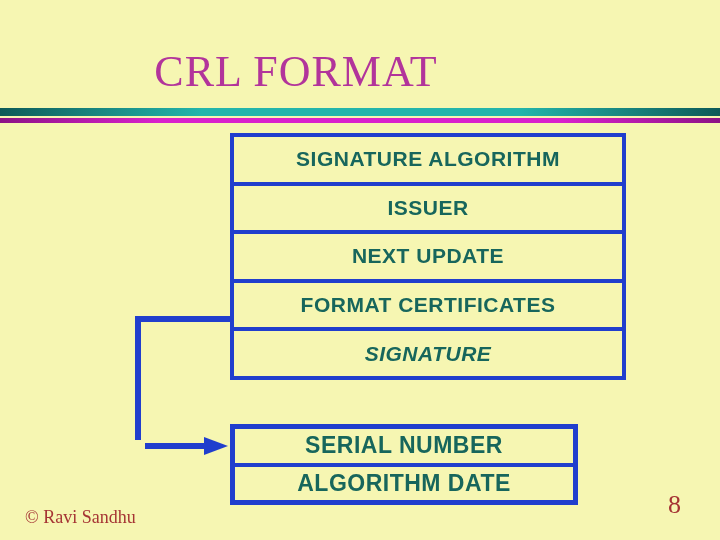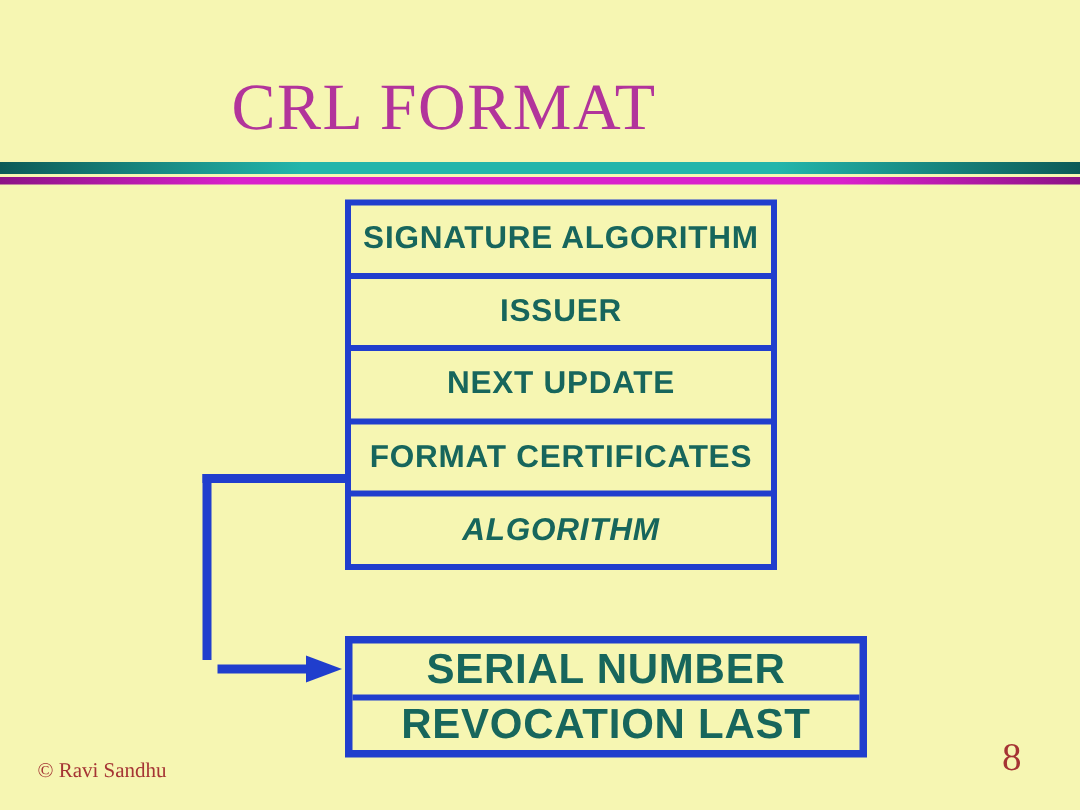--- a/index.html
+++ b/index.html
@@ -49,21 +49,21 @@
     left: 0;
     width: 720px;
     height: 5px;
     background: linear-gradient(to right, #8c1286, #d921cc 22%, #d921cc 78%, #8c1286);
   }
 
   .main-box {
     position: absolute;
     left: 230px;
     top: 133px;
-    width: 288px;
+    width: 396px;
     height: 247px;
     border: 4px solid var(--box-border);
     display: flex;
     flex-direction: column;
   }
   .main-box .field-row {
     flex: 1;
     display: flex;
     align-items: center;
     justify-content: center;
@@ -87,21 +87,21 @@
     border: 5px solid var(--box-border);
     display: flex;
     flex-direction: column;
   }
   .entry-box .field-row {
     flex: 1;
     display: flex;
     align-items: center;
     justify-content: center;
     font-weight: bold;
-    font-size: 28px;
+    font-size: 23px;
     letter-spacing: 0.5px;
     color: var(--field-text);
     white-space: nowrap;
   }
   .entry-box .field-row + .field-row {
     border-top: 4px solid var(--box-border);
   }
 
   .connector-h1 {
     position: absolute;
@@ -136,21 +136,21 @@
     border-left: 24px solid var(--box-border);
     border-top: 9px solid transparent;
     border-bottom: 9px solid transparent;
   }
 
   .copyright {
     position: absolute;
     left: 25px;
     top: 507px;
     font-family: "Liberation Serif", serif;
-    font-size: 14px;
+    font-size: 18px;
     color: var(--footer-text);
   }
   .page-number {
     position: absolute;
     left: 668px;
     top: 492px;
     font-family: "Liberation Serif", serif;
     font-size: 26px;
     color: var(--footer-text);
     line-height: 1;
@@ -164,29 +164,29 @@
   <div class="title">CRL FORMAT</div>
 
   <div class="rule-teal"></div>
   <div class="rule-magenta"></div>
 
   <div class="main-box">
     <div class="field-row">SIGNATURE ALGORITHM</div>
     <div class="field-row">ISSUER</div>
     <div class="field-row">NEXT UPDATE</div>
     <div class="field-row">FORMAT CERTIFICATES</div>
-    <div class="field-row italic">ALGORITHM</div>
+    <div class="field-row italic">SIGNATURE</div>
   </div>
 
   <div class="connector-h1"></div>
   <div class="connector-v"></div>
   <div class="connector-h2"></div>
   <div class="connector-arrowhead"></div>
 
   <div class="entry-box">
     <div class="field-row">SERIAL NUMBER</div>
-    <div class="field-row">REVOCATION LAST</div>
+    <div class="field-row">ALGORITHM DATE</div>
   </div>
 
   <div class="copyright">© Ravi Sandhu</div>
   <div class="page-number">8</div>
 
 </div>
 
 </body></html>

